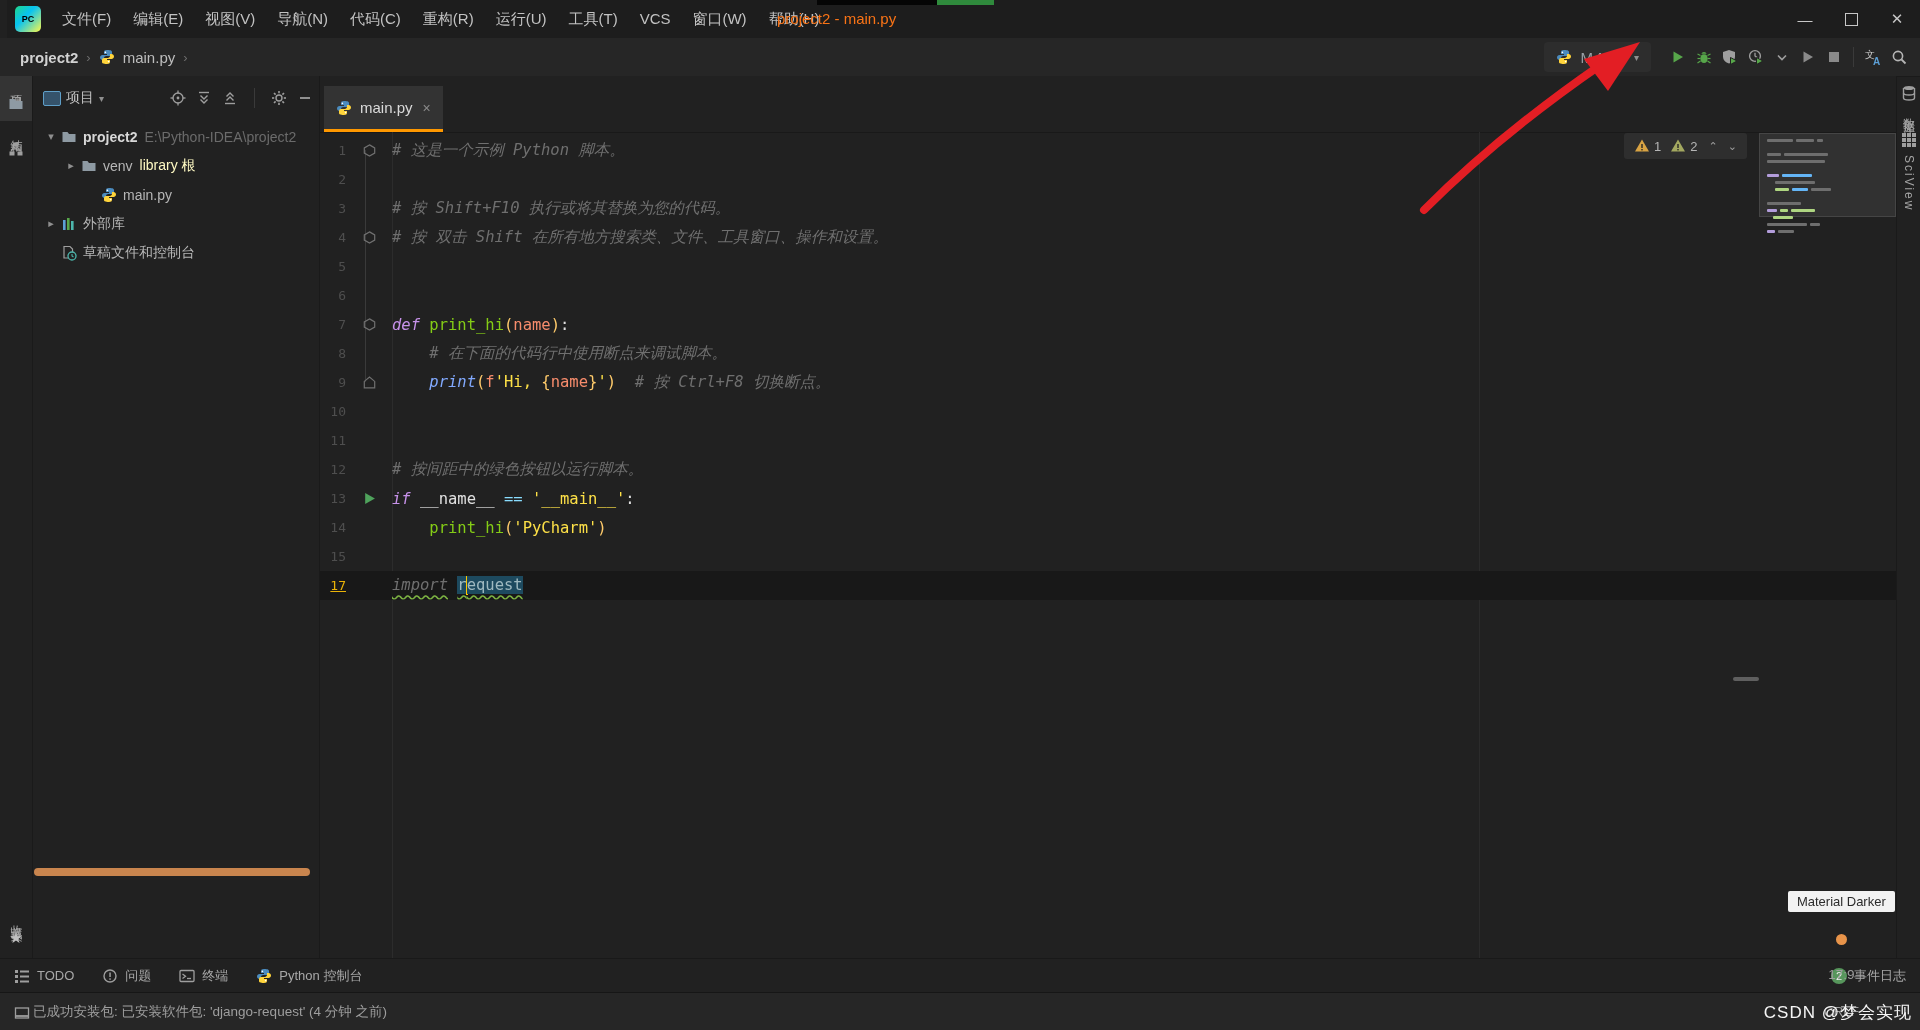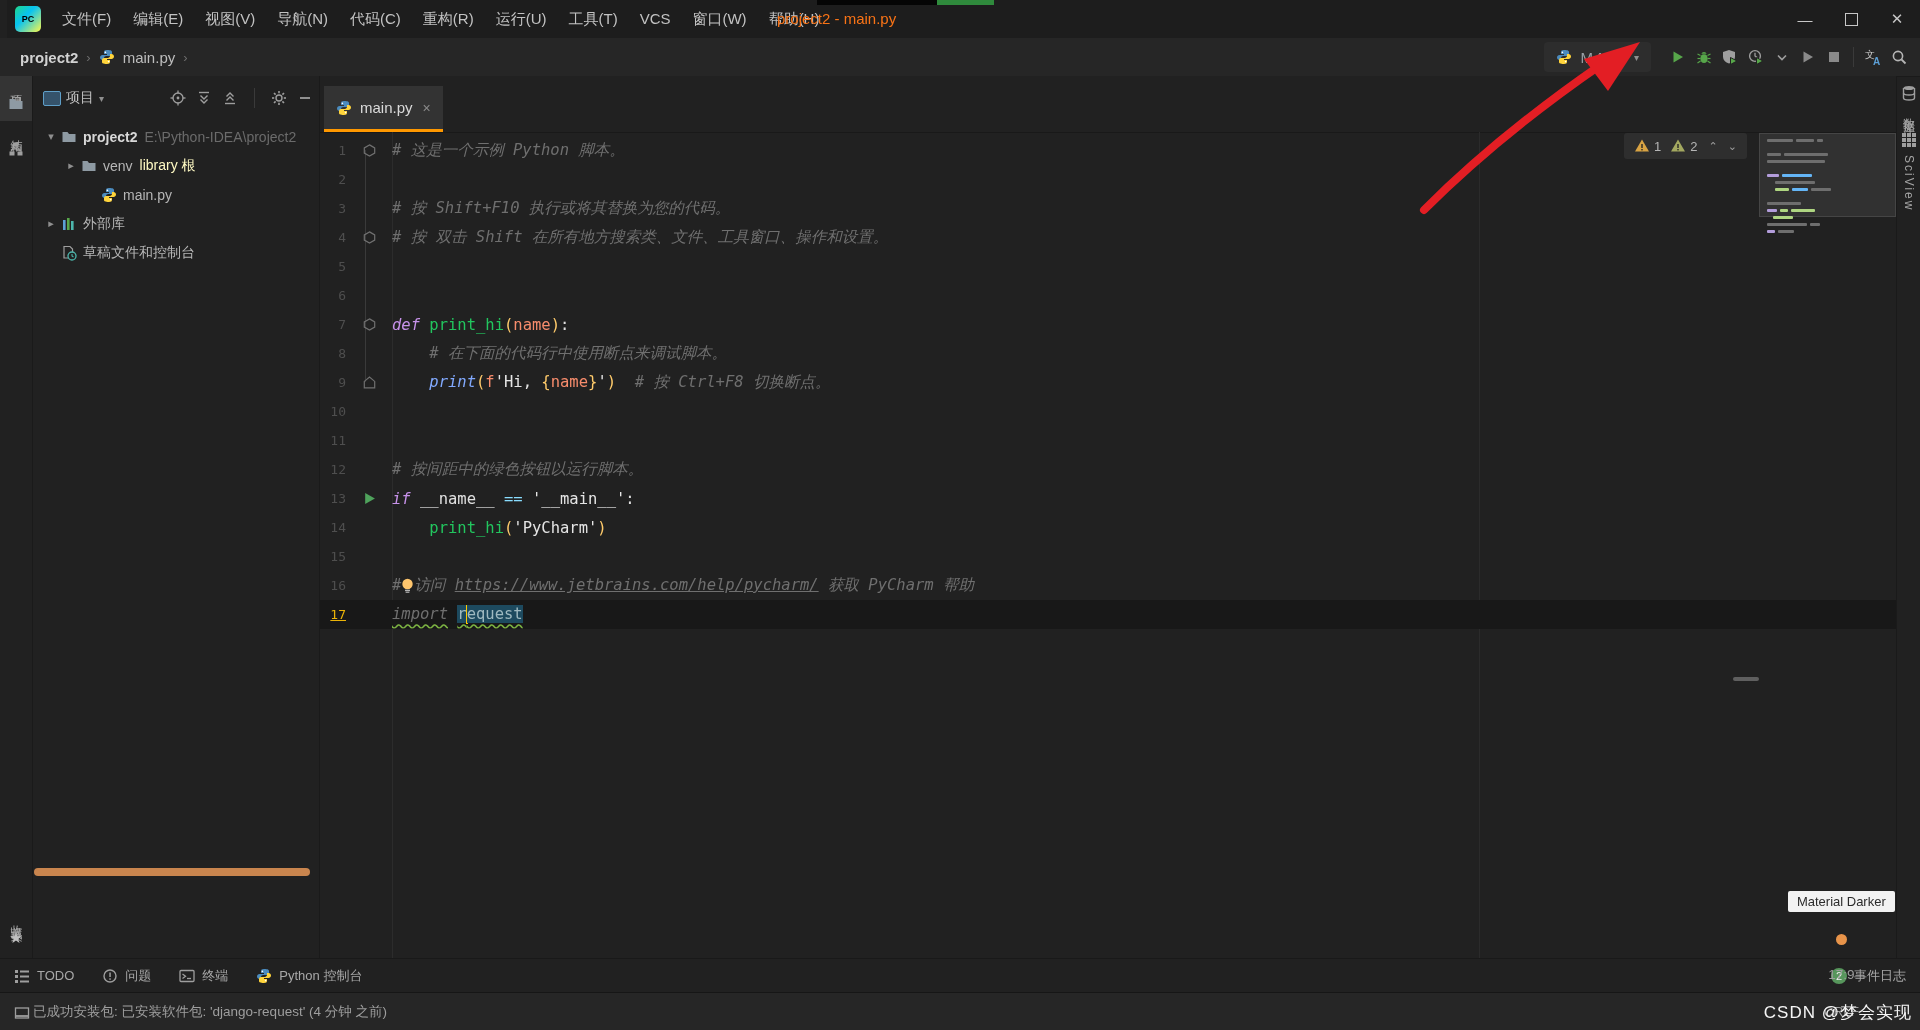--- a/index.html
+++ b/index.html
@@ -73,24 +73,24 @@
   .foldguide{position:absolute;left:45px;top:18px;height:232px;width:1px;background:#3a3a3a;}
   .rows{position:absolute;left:0;top:4px;right:0;}
   .crow{height:29px;display:flex;align-items:center;}
   .crow.current{background:#181818;}
   .ln{width:26px;flex:none;text-align:right;font-size:13px;color:#4e4e4e;}
   .crow.current .ln{color:#eab308;text-decoration:underline;}
   .gmark{width:46px;flex:none;display:flex;justify-content:center;align-items:center;}
   .codetxt{white-space:pre;font-size:15.5px;color:#e0e0e0;}
   .cmt{color:#6f6f6f;font-style:italic;}
   .kw{color:#C792EA;font-style:italic;}
-  .fn{color:#22c55e;}
+  .fn{color:#84cc16;}
   .fni{color:#82AAFF;font-style:italic;}
   .param{color:#F78C6C;}
-  .str{color:#e5e5e5;}
+  .str{color:#fde047;}
   .brace{color:#FFCB6B;}
   .op{color:#89DDFF;}
   .paren{color:#FFCB6B;}
   .plain{color:#e0e0e0;}
   .link{text-decoration:underline;}
   .wavy{text-decoration-line:underline;text-decoration-style:wavy;text-decoration-color:#7CB342;text-underline-offset:4px;}
   .ref{color:#9FB9C0;}
   .sel{background:#1D4A5F;text-decoration-line:underline;text-decoration-style:wavy;text-decoration-color:#7CB342;text-underline-offset:4px;}
   .caret-bar{display:inline-block;width:2px;height:19px;background:#FFC800;vertical-align:middle;margin:0 -1px;}
   .bulb{display:inline-block;width:15px;height:16px;vertical-align:middle;margin:0 -1px;}
@@ -501,29 +501,20 @@
             <div class="crow">
               <span class="ln">14</span>
               <span class="gmark"></span>
               <span class="codetxt"><span class="plain">    </span><span class="fn">print_hi</span><span class="paren">(</span><span class="str">'PyCharm'</span><span class="paren">)</span></span>
             </div>
             <div class="crow">
               <span class="ln">15</span>
               <span class="gmark"></span>
               <span class="codetxt"></span>
             </div>
-            <div class="crow">
-              <span class="ln">16</span>
-              <span class="gmark"></span>
-              <span class="codetxt"><span class="cmt">#</span><span class="bulb"><svg width="15" height="16" viewBox="0 0 15 16">
-                    <circle cx="7.5" cy="6" r="5.2" fill="#FFC66D"></circle>
-                    <rect x="5" y="11.7" width="5" height="1.4" fill="#b5b5b5"></rect>
-                    <rect x="5.6" y="13.6" width="3.8" height="1.2" fill="#b5b5b5"></rect>
-                  </svg></span><span class="cmt">访问 </span><span class="cmt link">https://www.jetbrains.com/help/pycharm/</span><span class="cmt"> 获取 PyCharm 帮助</span></span>
-            </div>
             <div class="crow current">
               <span class="ln">17</span>
               <span class="gmark"></span>
               <span class="codetxt"><span class="cmt wavy">import</span><span class="plain"> </span><span class="ref sel">r</span><span class="caret-bar"></span><span class="ref sel">equest</span></span>
             </div>
           </div>
         <div class="vscroll-dash"></div>
       </div>
 
       <div class="inspections">

